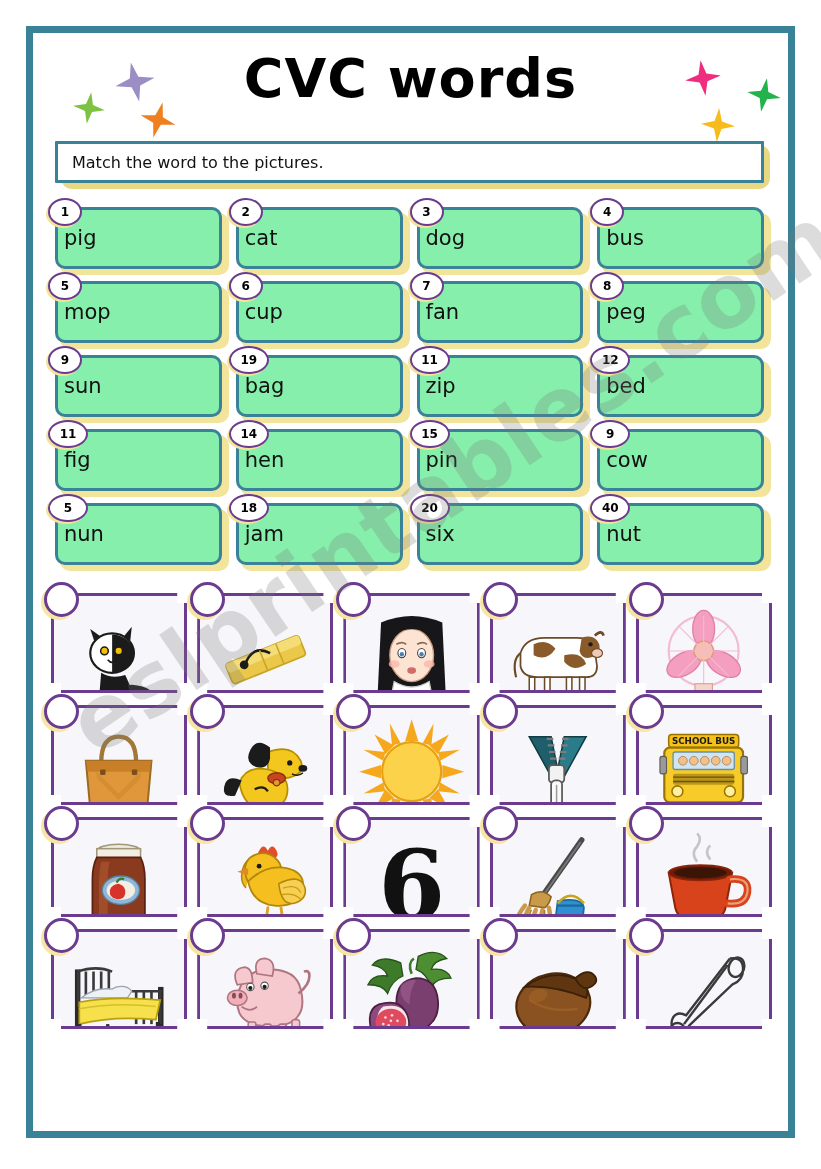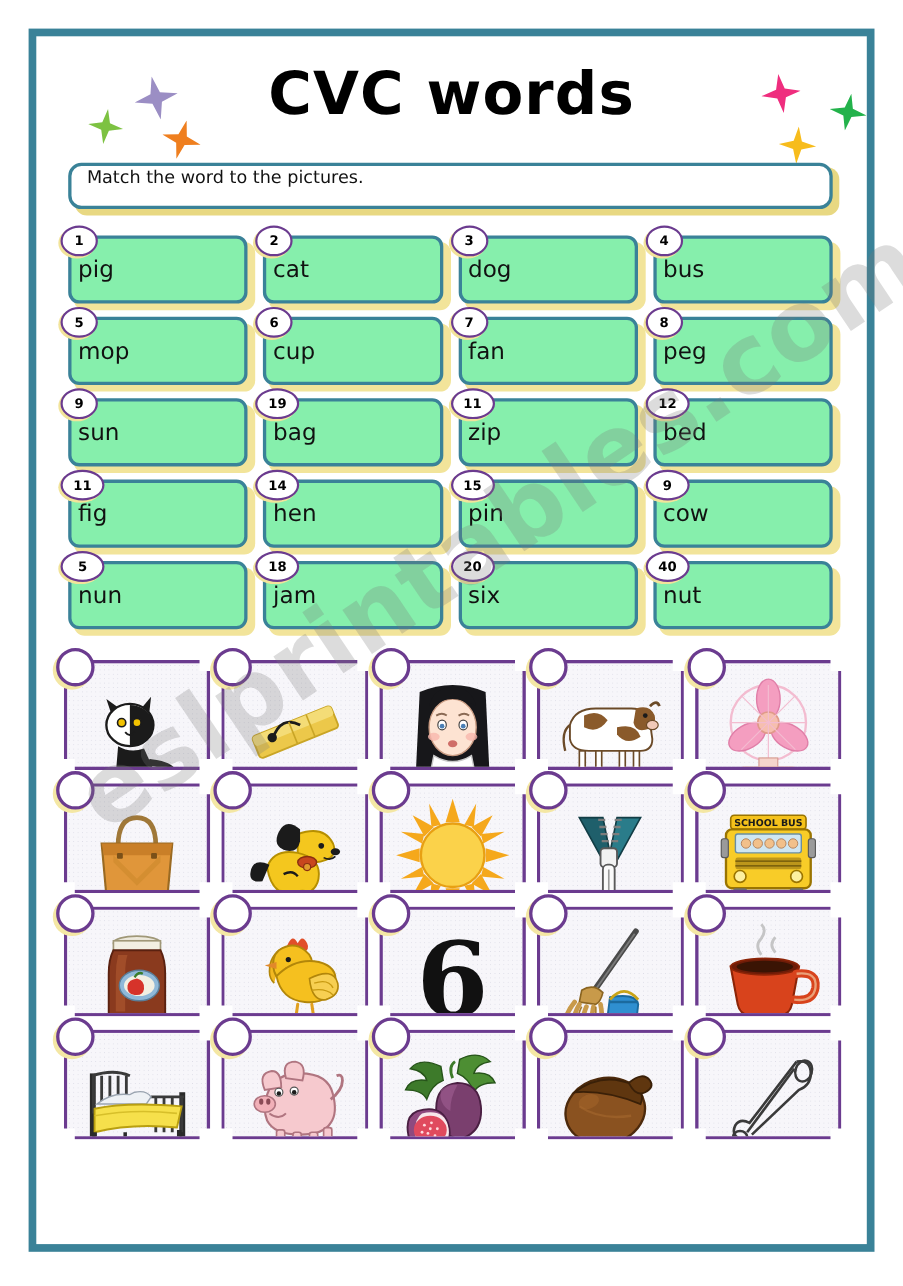--- a/index.html
+++ b/index.html
@@ -28,21 +28,21 @@
     top: 26px;
     width: 769px;
     height: 1112px;
     border: 7px solid #3a8298;
     background: #ffffff;
     box-sizing: border-box;
   }
   .frame-inner {
     position: absolute;
     left: 0; top: 0; right: 0; bottom: 0;
-    padding: 7px;
+    padding: 0;
   }
 
   
   .title-area {
     position: relative;
     height: 108px;
   }
   .worksheet-title {
     position: absolute;
     left: 0; right: 0;
@@ -73,24 +73,24 @@
     left: 6px; top: 4px;
     right: -4px; height: 44px;
     background: #e8d882;
     border-radius: 11px;
   }
   .instruction-box {
     position: absolute;
     left: 0; top: 0;
     right: 2px; height: 42px;
     border: 3px solid #3a8298;
-    border-radius: 12px;
+    border-radius: 1px;
     background: #ffffff;
     display: flex;
-    align-items: flex-start;
+    align-items: center;
     padding-left: 14px;
     box-sizing: border-box;
   }
   .instruction-text {
     font-family: "DejaVu Sans", sans-serif;
     font-size: 16px;
     color: #111111;
   }
 
   

